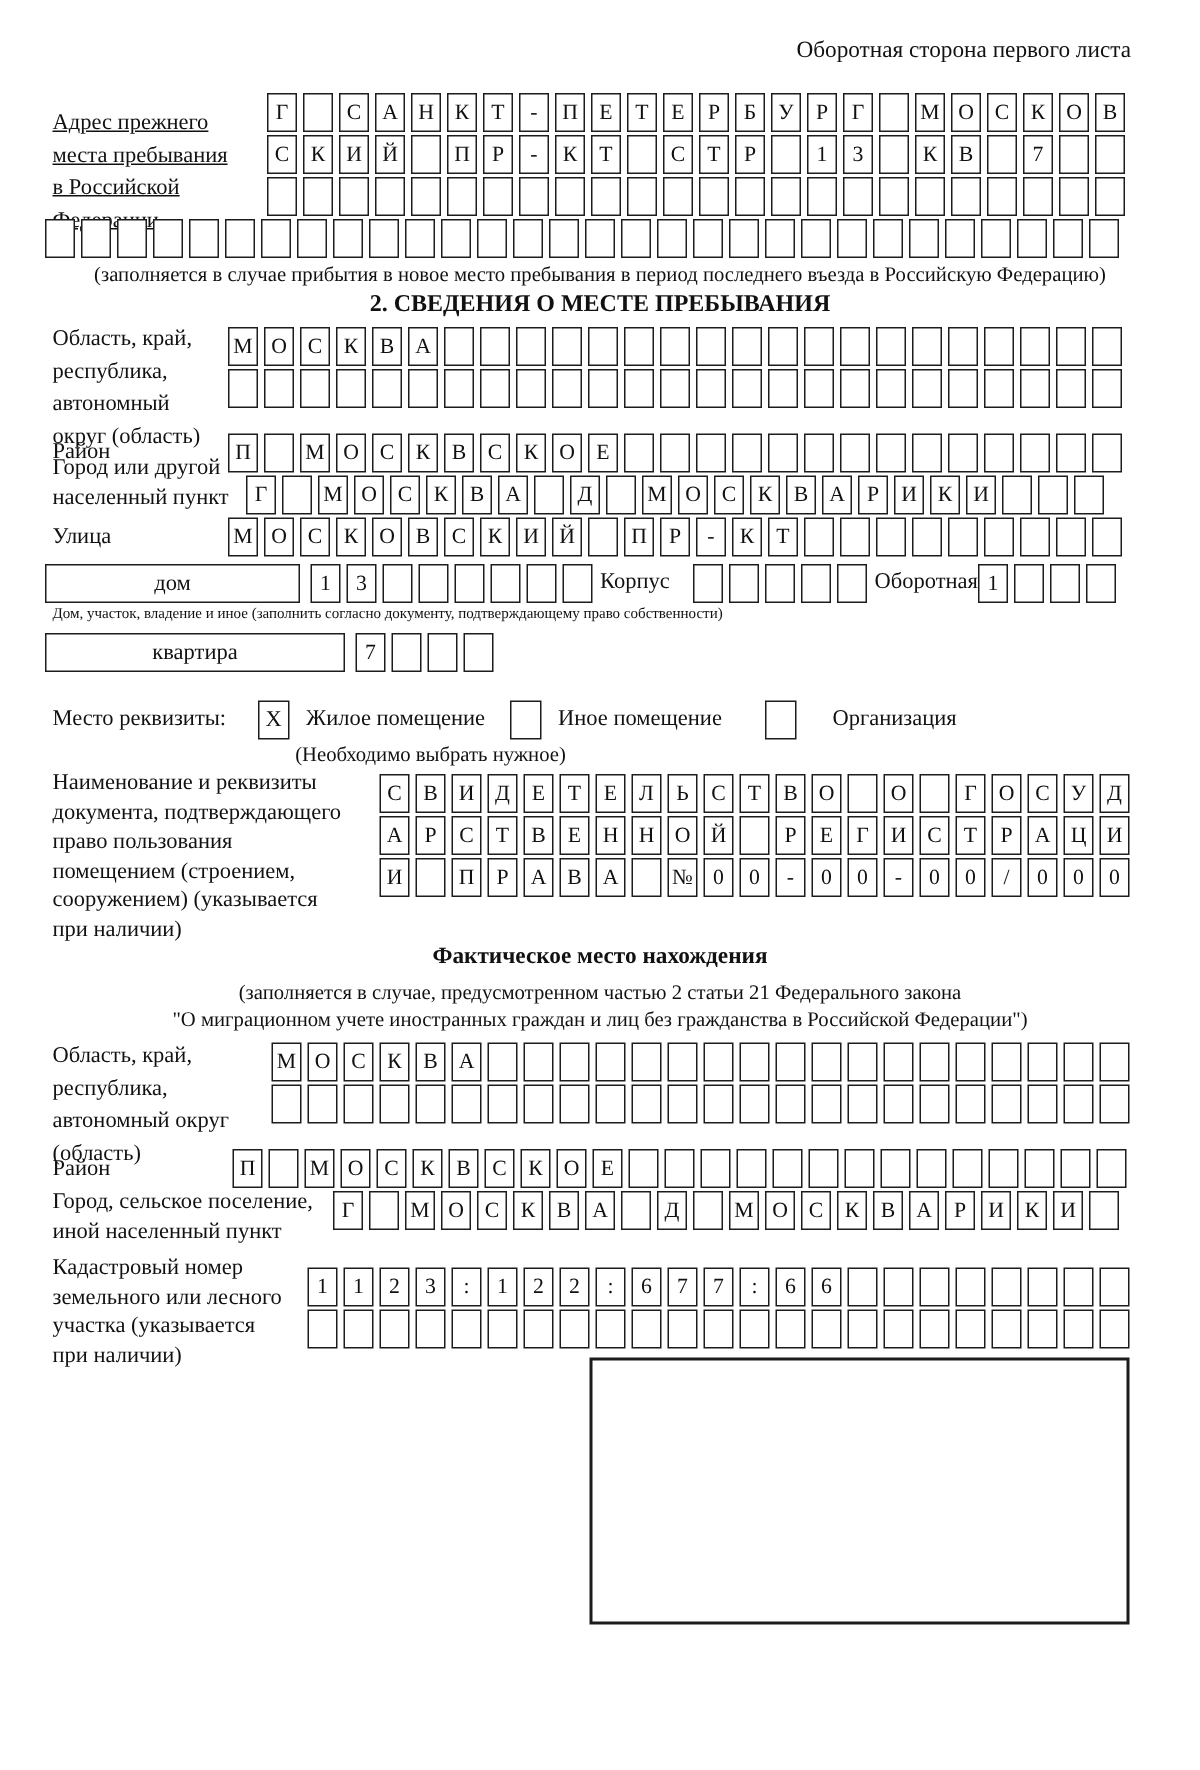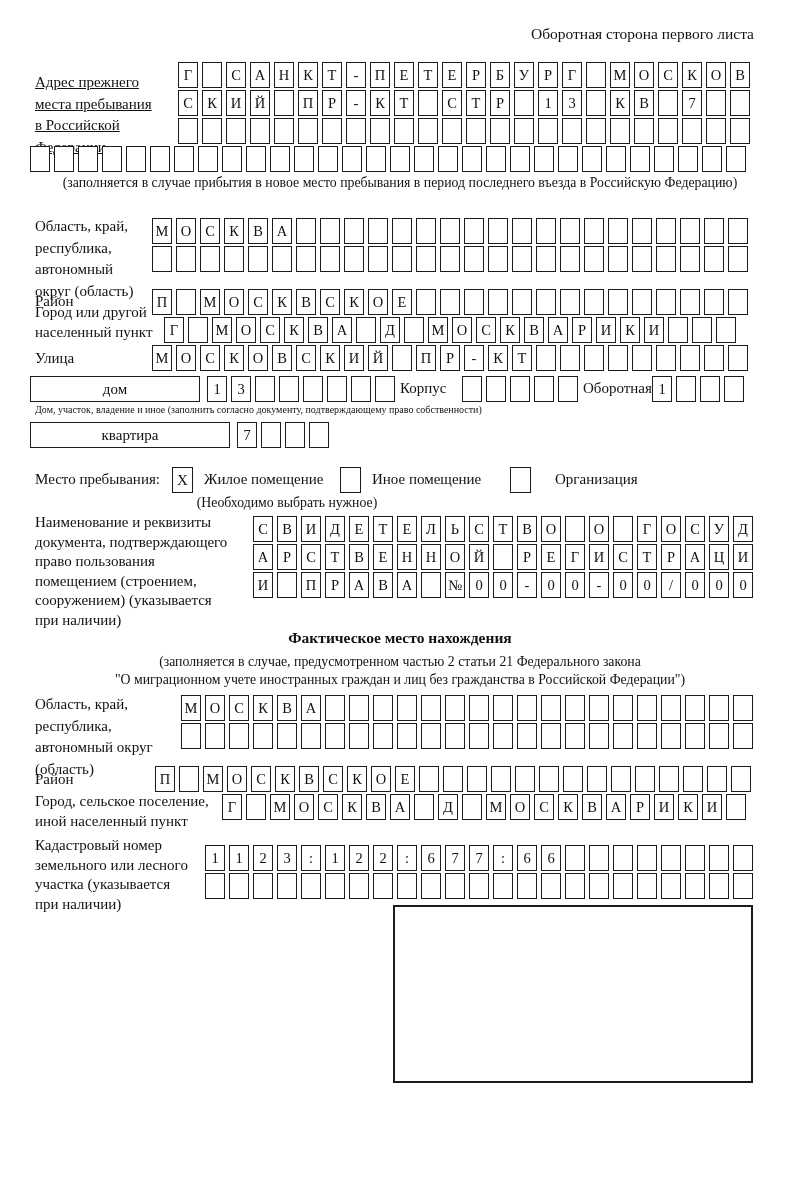--- a/index.html
+++ b/index.html
@@ -146,20 +146,21 @@
       <div class="cell"></div>
       <div class="cell"></div>
       <div class="cell"></div>
       <div class="cell"></div>
       <div class="cell"></div>
       <div class="cell"></div>
       <div class="cell"></div>
     </div>
   <div class="abs note center" style="left:0; top:175px; width:800px;">(заполняется в случае прибытия в новое место пребывания в период последнего въезда в Российскую Федерацию)</div>
 
+  <div class="abs bold center" style="left:0; top:194px; width:800px; font-size:16px;">2. СВЕДЕНИЯ О МЕСТЕ ПРЕБЫВАНИЯ</div>
 
   <div class="abs lbl" style="left:35px; top:216px; width:130px;">Область, край,
 республика,
 автономный
 округ (область)</div>
   <div class="abs cellrow" style="left:152px; top:218px;">
       <div class="cell">М</div>
       <div class="cell">О</div>
       <div class="cell">С</div>
       <div class="cell">К</div>
@@ -333,21 +334,21 @@
   <div class="abs widebox" style="left:30px; top:422px; width:200px;">
     <span>квартира</span>
   </div>
   <div class="abs cellrow" style="left:237px; top:422px;">
       <div class="cell">7</div>
       <div class="cell"></div>
       <div class="cell"></div>
       <div class="cell"></div>
     </div>
 
-  <div class="abs" style="left:35px; top:471px; font-size:15px;">Место пребывания:</div>
+  <div class="abs" style="left:35px; top:471px; font-size:15px;">Место реквизиты:</div>
   <div class="abs checkbox" style="left:172px; top:467px;">X</div>
   <div class="abs" style="left:204px; top:471px; font-size:15px;">Жилое помещение</div>
   <div class="abs checkbox" style="left:340px; top:467px;"></div>
   <div class="abs" style="left:372px; top:471px; font-size:15px;">Иное помещение</div>
   <div class="abs checkbox" style="left:510px; top:467px;"></div>
   <div class="abs" style="left:555px; top:471px; font-size:15px;">Организация</div>
   <div class="abs note center" style="left:102px; top:495px; width:370px;">(Необходимо выбрать нужное)</div>
 
   <div class="abs lbl-tight" style="left:35px; top:513px; width:215px;">Наименование и реквизиты
 документа, подтверждающего

